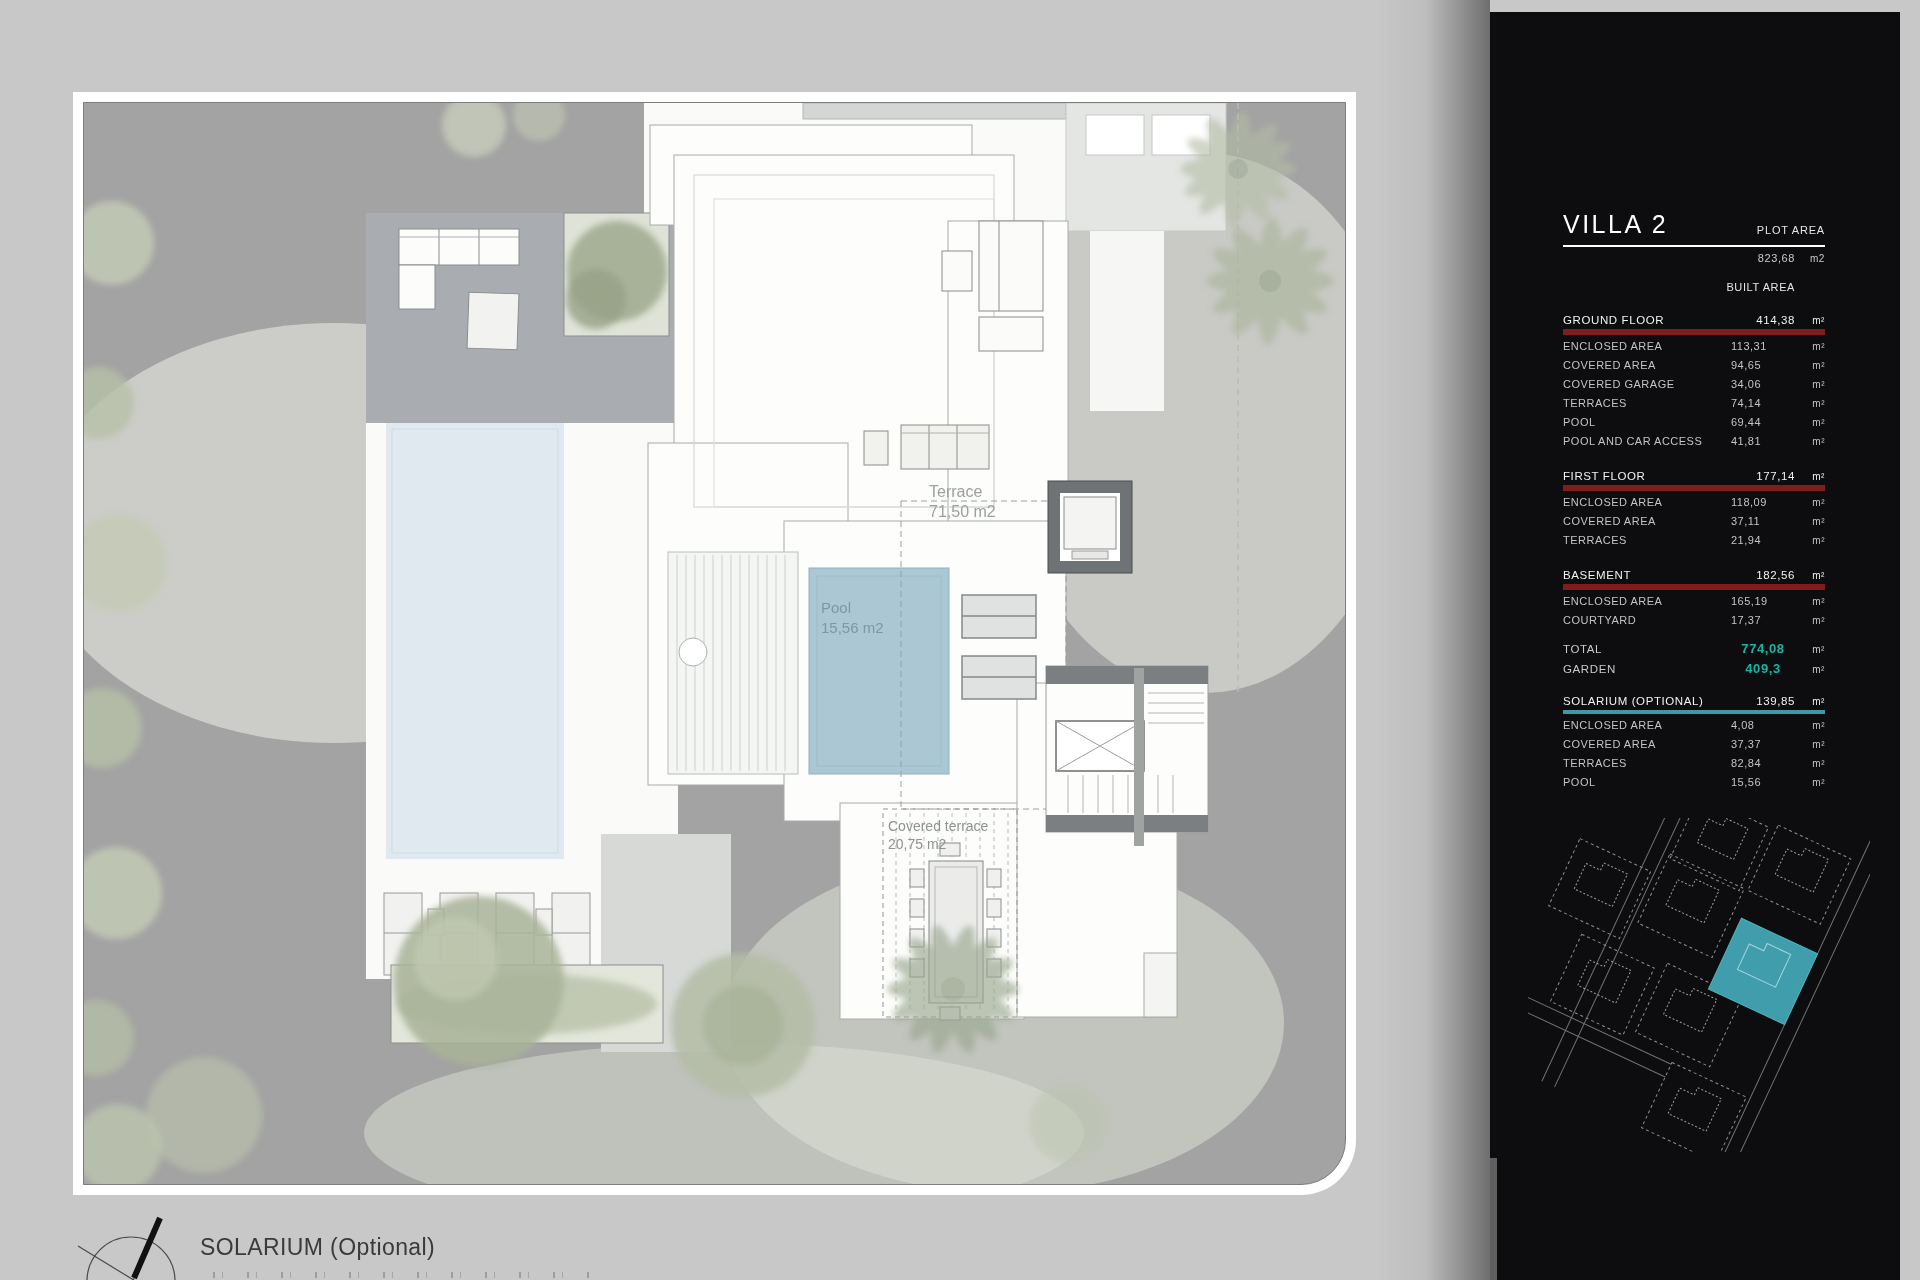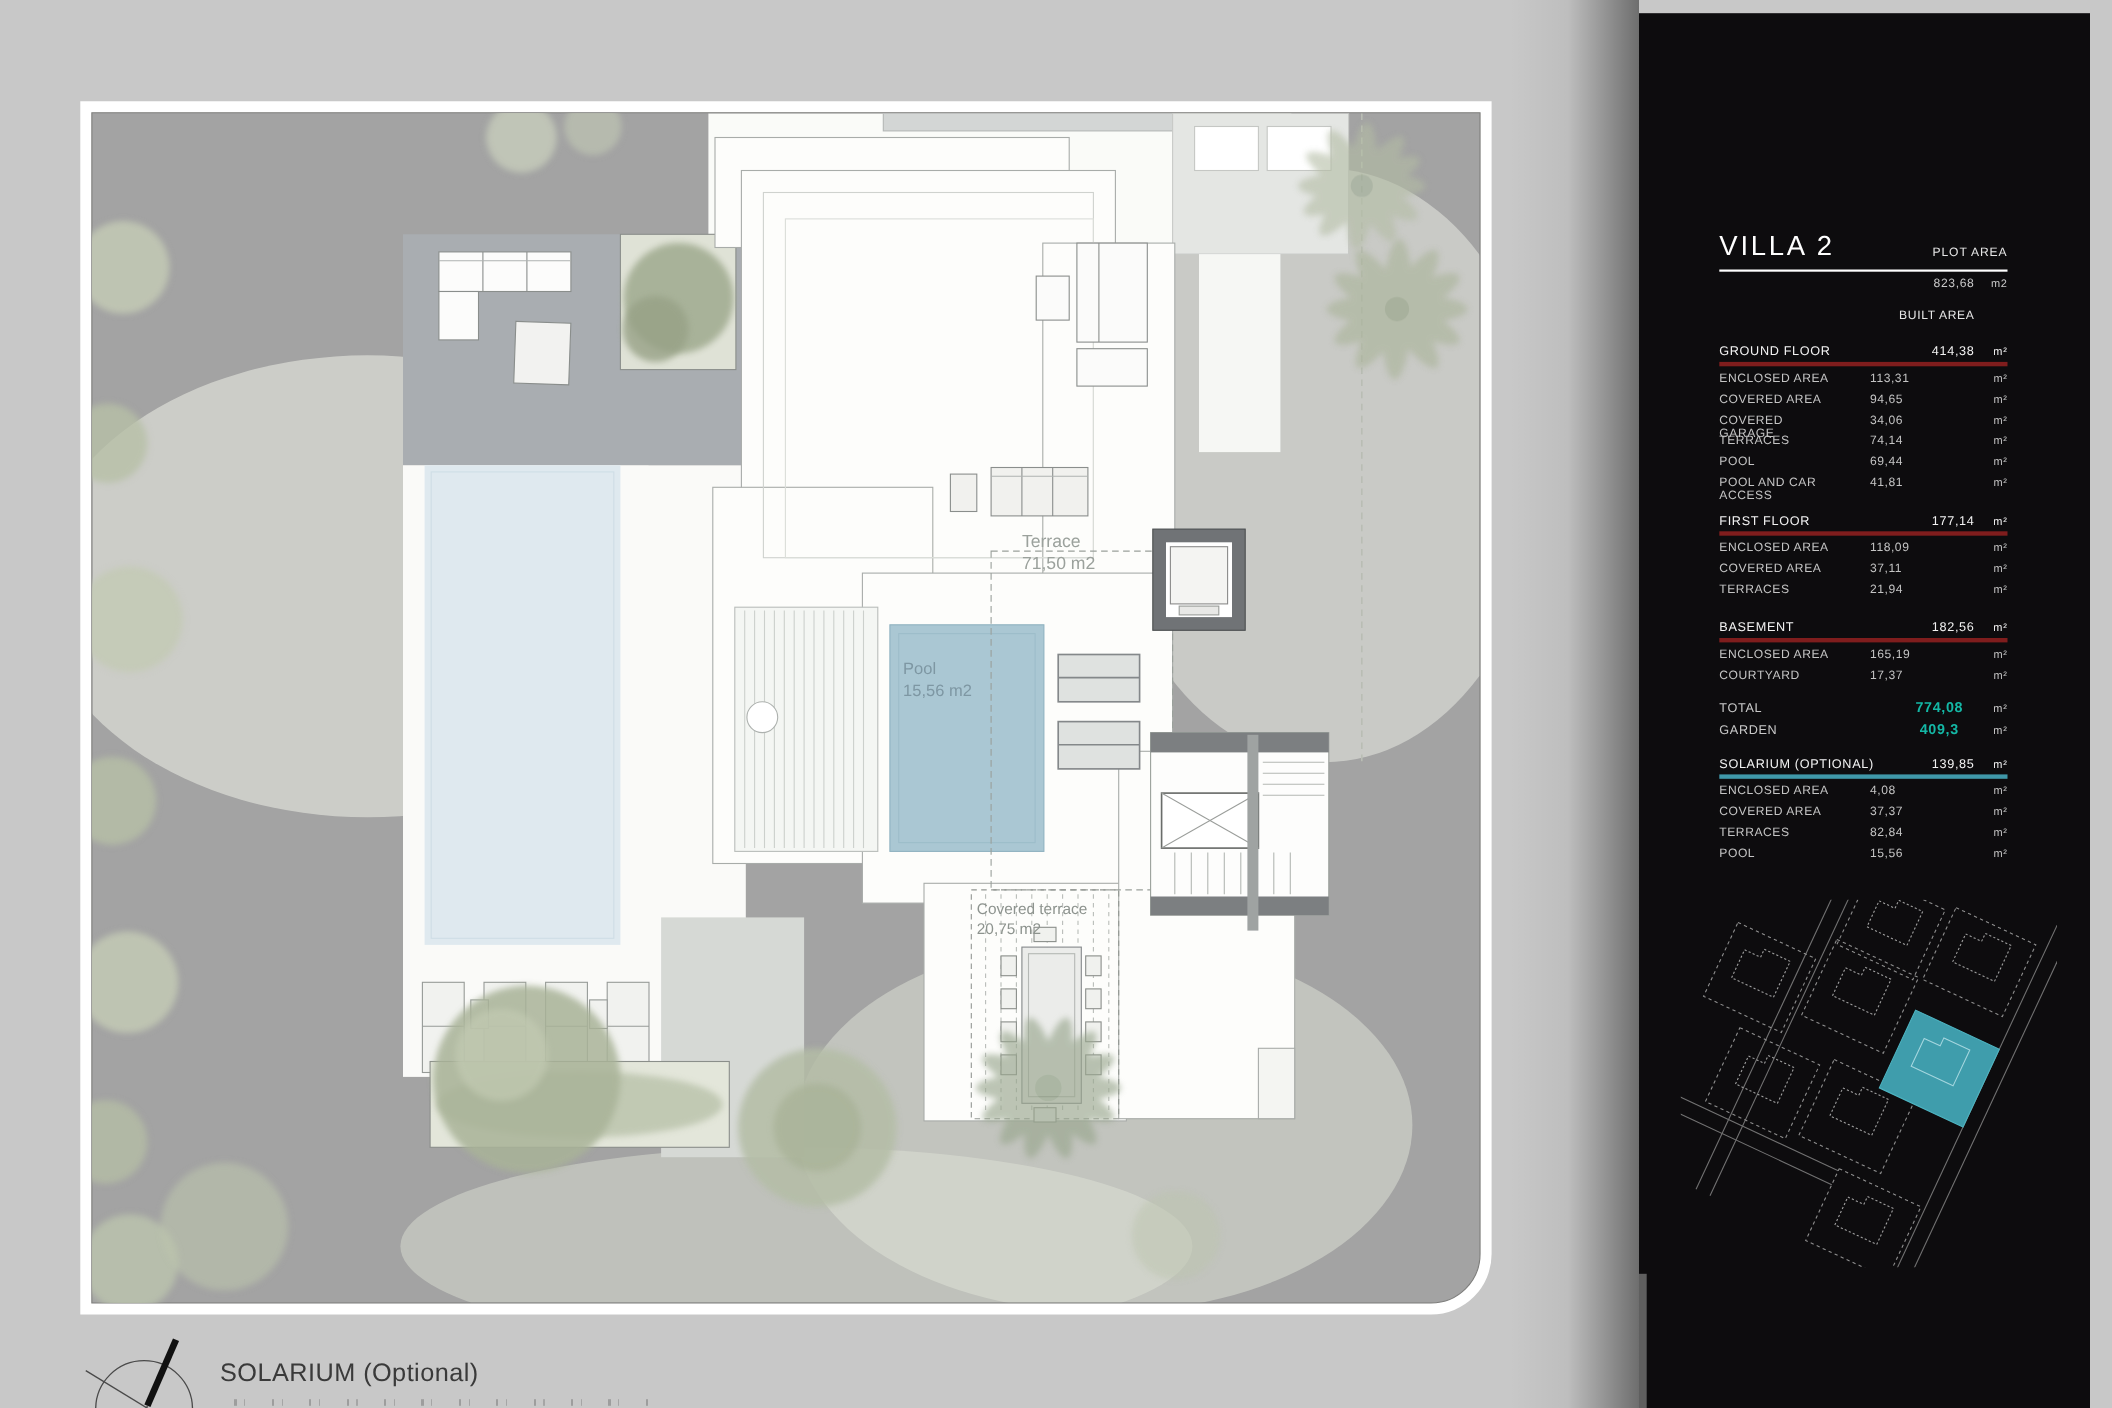--- a/index.html
+++ b/index.html
@@ -35,26 +35,26 @@
   .title-row{display:flex;align-items:flex-end;border-bottom:2px solid #ffffff;padding-bottom:6px;}
   .villa-title{font-size:25px;letter-spacing:2.5px;color:#ffffff;font-weight:400;}
   .plot-label{margin-left:auto;font-size:11px;letter-spacing:.8px;color:#e6e6e6;padding-bottom:3px;}
   .num-row{display:flex;justify-content:flex-end;align-items:baseline;height:19px;font-size:11px;letter-spacing:.6px;}
   .num-row .val{text-align:right;}
   .num-row .unit{width:30px;text-align:right;font-size:10px;}
   .built-row{margin-top:10px;color:#e6e6e6;}
   .section{margin-top:16px;}
   .section.first{margin-top:14px;}
   .sec-head{display:flex;align-items:baseline;color:#f2f2f2;font-size:11.5px;letter-spacing:.6px;
-    border-bottom:4px solid #7f1d1d;padding-bottom:3px;margin-bottom:5px;}
+    border-bottom:6px solid #7f1d1d;padding-bottom:3px;margin-bottom:5px;}
   .sec-head.teal{border-bottom:4px solid #3f97a8;}
   .sec-head .lbl{flex:1;}
   .sec-head .val{width:64px;text-align:right;}
   .sec-head .unit{width:30px;text-align:right;font-size:10px;}
-  .row{display:flex;align-items:baseline;height:19px;font-size:11px;letter-spacing:.5px;color:#c4c4c4;gap:31px;}
+  .row{display:flex;align-items:baseline;height:19px;font-size:11px;letter-spacing:.5px;color:#c4c4c4;}
   .row .lbl{flex:1;}
   .row .val{width:64px;text-align:left;}
   .row .unit{width:30px;text-align:right;font-size:10px;}
   .totals{margin-top:8px;}
   .total-row{display:flex;align-items:baseline;height:20px;font-size:11.5px;letter-spacing:.6px;color:#c9c9c9;}
   .total-row .lbl{flex:1;}
   .total-row .val{width:64px;text-align:center;font-weight:bold;font-size:13px;color:#14b8a6;}
   .total-row .unit{width:30px;text-align:right;font-size:10px;}
   .solarium{margin-top:14px;}
   .sitemap{position:absolute;left:38px;top:806px;width:342px;height:334px;}

